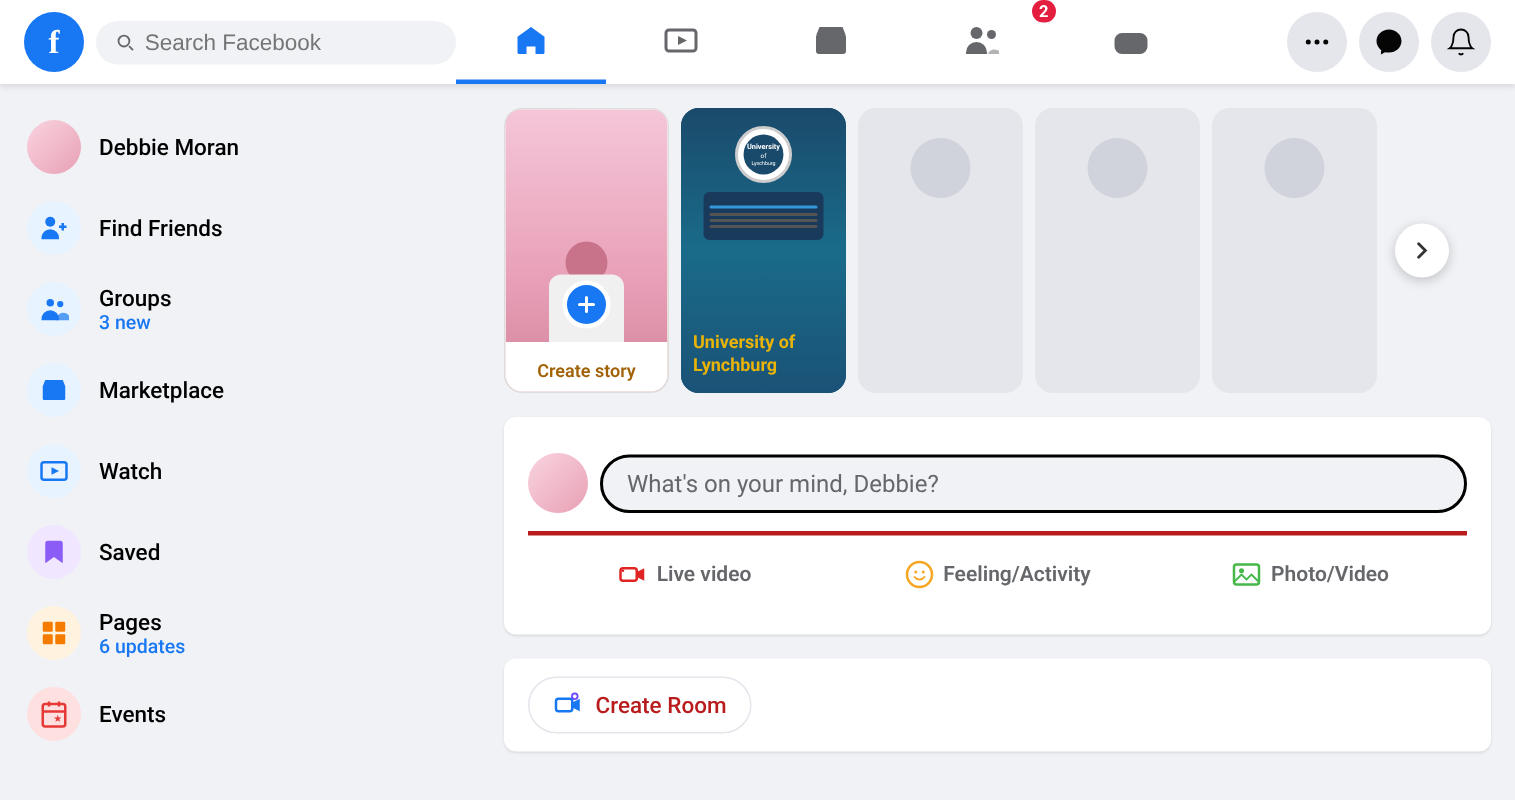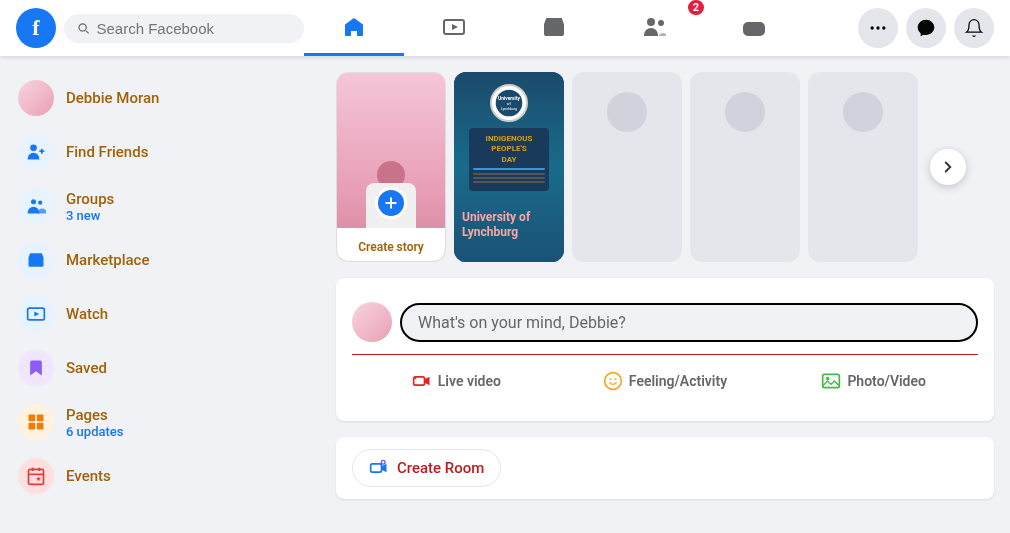--- a/index.html
+++ b/index.html
@@ -29,45 +29,45 @@
     .nav-badge-btn { position: relative; width: 40px; height: 40px; border-radius: 50%; background: #e4e6eb; display: flex; align-items: center; justify-content: center; cursor: pointer; }
     .badge { position: absolute; top: -2px; right: -2px; background: #e41e3f; color: white; border-radius: 10px; font-size: 11px; font-weight: bold; padding: 1px 5px; min-width: 18px; text-align: center; border: 2px solid white; }
 
     
     .main-layout { display: flex; margin-top: 56px; height: calc(533px - 56px); }
 
     
     .sidebar { width: 320px; background: #f0f2f5; padding: 16px 8px; overflow-y: auto; flex-shrink: 0; }
     .sidebar-item { display: flex; align-items: center; gap: 12px; padding: 8px 10px; border-radius: 8px; cursor: pointer; margin-bottom: 2px; }
     .avatar-sm { width: 36px; height: 36px; border-radius: 50%; background: #ccc; overflow: hidden; flex-shrink: 0; }
-    .sidebar-label { font-size: 15px; font-weight: 500; color: #a16207; }
+    .sidebar-label { font-size: 15px; font-weight: 500; color: #000000; }
     .sidebar-sublabel { font-size: 13px; color: #1877f2; font-weight: 500; }
     .sidebar-label-wrap { display: flex; flex-direction: column; }
 
     
     .content { flex: 1; padding: 16px; overflow-y: auto; display: flex; flex-direction: column; gap: 16px; }
 
     
     .stories-row { display: flex; gap: 8px; align-items: stretch; }
     .story-card { width: 110px; height: 190px; border-radius: 12px; overflow: hidden; position: relative; flex-shrink: 0; cursor: pointer; }
     .story-create { background: #fff; border: 1px solid #ddd; display: flex; flex-direction: column; }
     .story-create-img { flex: 1; background: linear-gradient(135deg, #f9a8c9 0%, #fddde6 50%, #f5c6a0 100%); position: relative; overflow: hidden; display: flex; align-items: center; justify-content: center; }
     .story-create-bottom { padding: 8px 4px; text-align: center; }
     .story-create-btn { width: 32px; height: 32px; border-radius: 50%; background: #1877f2; display: flex; align-items: center; justify-content: center; margin: -16px auto 0; position: relative; border: 3px solid white; }
     .story-create-text { font-size: 12px; font-weight: 600; color: #a16207; margin-top: 12px; text-align: center; }
     .story-card-placeholder { background: #e4e6eb; }
-    .story-label { position: absolute; bottom: 21px; left: 8px; right: 8px; color: #fca5a5; font-size: 13px; font-weight: 700; line-height: 1.3; }
+    .story-label { position: absolute; bottom: 10px; left: 8px; right: 8px; color: #eab308; font-size: 13px; font-weight: 700; line-height: 1.3; }
     .next-btn { width: 36px; height: 36px; border-radius: 50%; background: white; box-shadow: 0 2px 8px rgba(0,0,0,0.2); display: flex; align-items: center; justify-content: center; cursor: pointer; align-self: center; flex-shrink: 0; margin-left: 4px; }
 
     
     .post-box { background: #fff; border-radius: 8px; box-shadow: 0 1px 2px rgba(0,0,0,0.1); padding: 24px 16px; }
     .post-input-row { display: flex; align-items: center; gap: 8px; margin-bottom: 12px; }
     .user-avatar { width: 40px; height: 40px; border-radius: 50%; background: #ccc; overflow: hidden; flex-shrink: 0; }
     .post-input { flex: 1; background: #f0f2f5; border-radius: 20px; border: 2px solid #000; padding: 8px 16px; font-size: 16px; color: #65676b; cursor: text; }
-    .post-actions { display: flex; gap: 0; border-top: 1px solid #b91c1c; padding-top: 10px; }
+    .post-actions { display: flex; gap: 0; border-top: 3px solid #b91c1c; padding-top: 10px; }
     .post-action-btn { flex: 1; display: flex; align-items: center; justify-content: center; gap: 6px; padding: 6px; border-radius: 8px; cursor: pointer; font-size: 14px; font-weight: 600; color: #65676b; }
 
     
     .create-room-box { background: #fff; border-radius: 8px; box-shadow: 0 1px 2px rgba(0,0,0,0.1); padding: 12px 16px; display: flex; align-items: center; }
     .create-room-btn { display: flex; align-items: center; gap: 8px; padding: 8px 16px; border-radius: 20px; border: 1px solid #e4e6eb; cursor: pointer; font-size: 15px; font-weight: 500; color: #b91c1c; }
 
     .icon-circle { width: 36px; height: 36px; border-radius: 50%; display: flex; align-items: center; justify-content: center; flex-shrink: 0; }
   </style>
 </head>
 <body>
@@ -273,21 +273,20 @@
           <div style="width:38px;height:38px;border-radius:50%;background:white;border:2px solid #ccc;display:flex;align-items:center;justify-content:center;margin-top:4px;flex-shrink:0;">
             <svg width="28" height="28" viewBox="0 0 40 40">
                 <circle cx="20" cy="20" r="19" fill="#1a4a6b"></circle>
                 <text x="20" y="15" text-anchor="middle" fill="white" font-size="7" font-weight="bold">University</text>
                 <text x="20" y="23" text-anchor="middle" fill="white" font-size="6">of</text>
                 <text x="20" y="30" text-anchor="middle" fill="white" font-size="5">Lynchburg</text>
               </svg>
           </div>
 
           <div style="background:#1a3a5c;width:85%;margin-top:6px;border-radius:4px;padding:6px 4px;">
-            <div style="font-size:8px;font-weight:bold;color:#d4a017;text-align:center;line-height:1.3;">INDIGENOUS<br>PEOPLE'S<br>DAY</div>
             <div style="height:2px;background:#3498db;margin:3px 0;border-radius:1px;"></div>
             <div style="height:2px;background:#555;margin:2px 0;border-radius:1px;"></div>
             <div style="height:2px;background:#555;margin:2px 0;border-radius:1px;"></div>
             <div style="height:2px;background:#555;margin:2px 0;border-radius:1px;"></div>
           </div>
         </div>
         <div class="story-label" style="font-size:12px;">University of Lynchburg</div>
       </div>
 
       <div class="story-card story-card-placeholder" style="background:#e4e6eb;">

